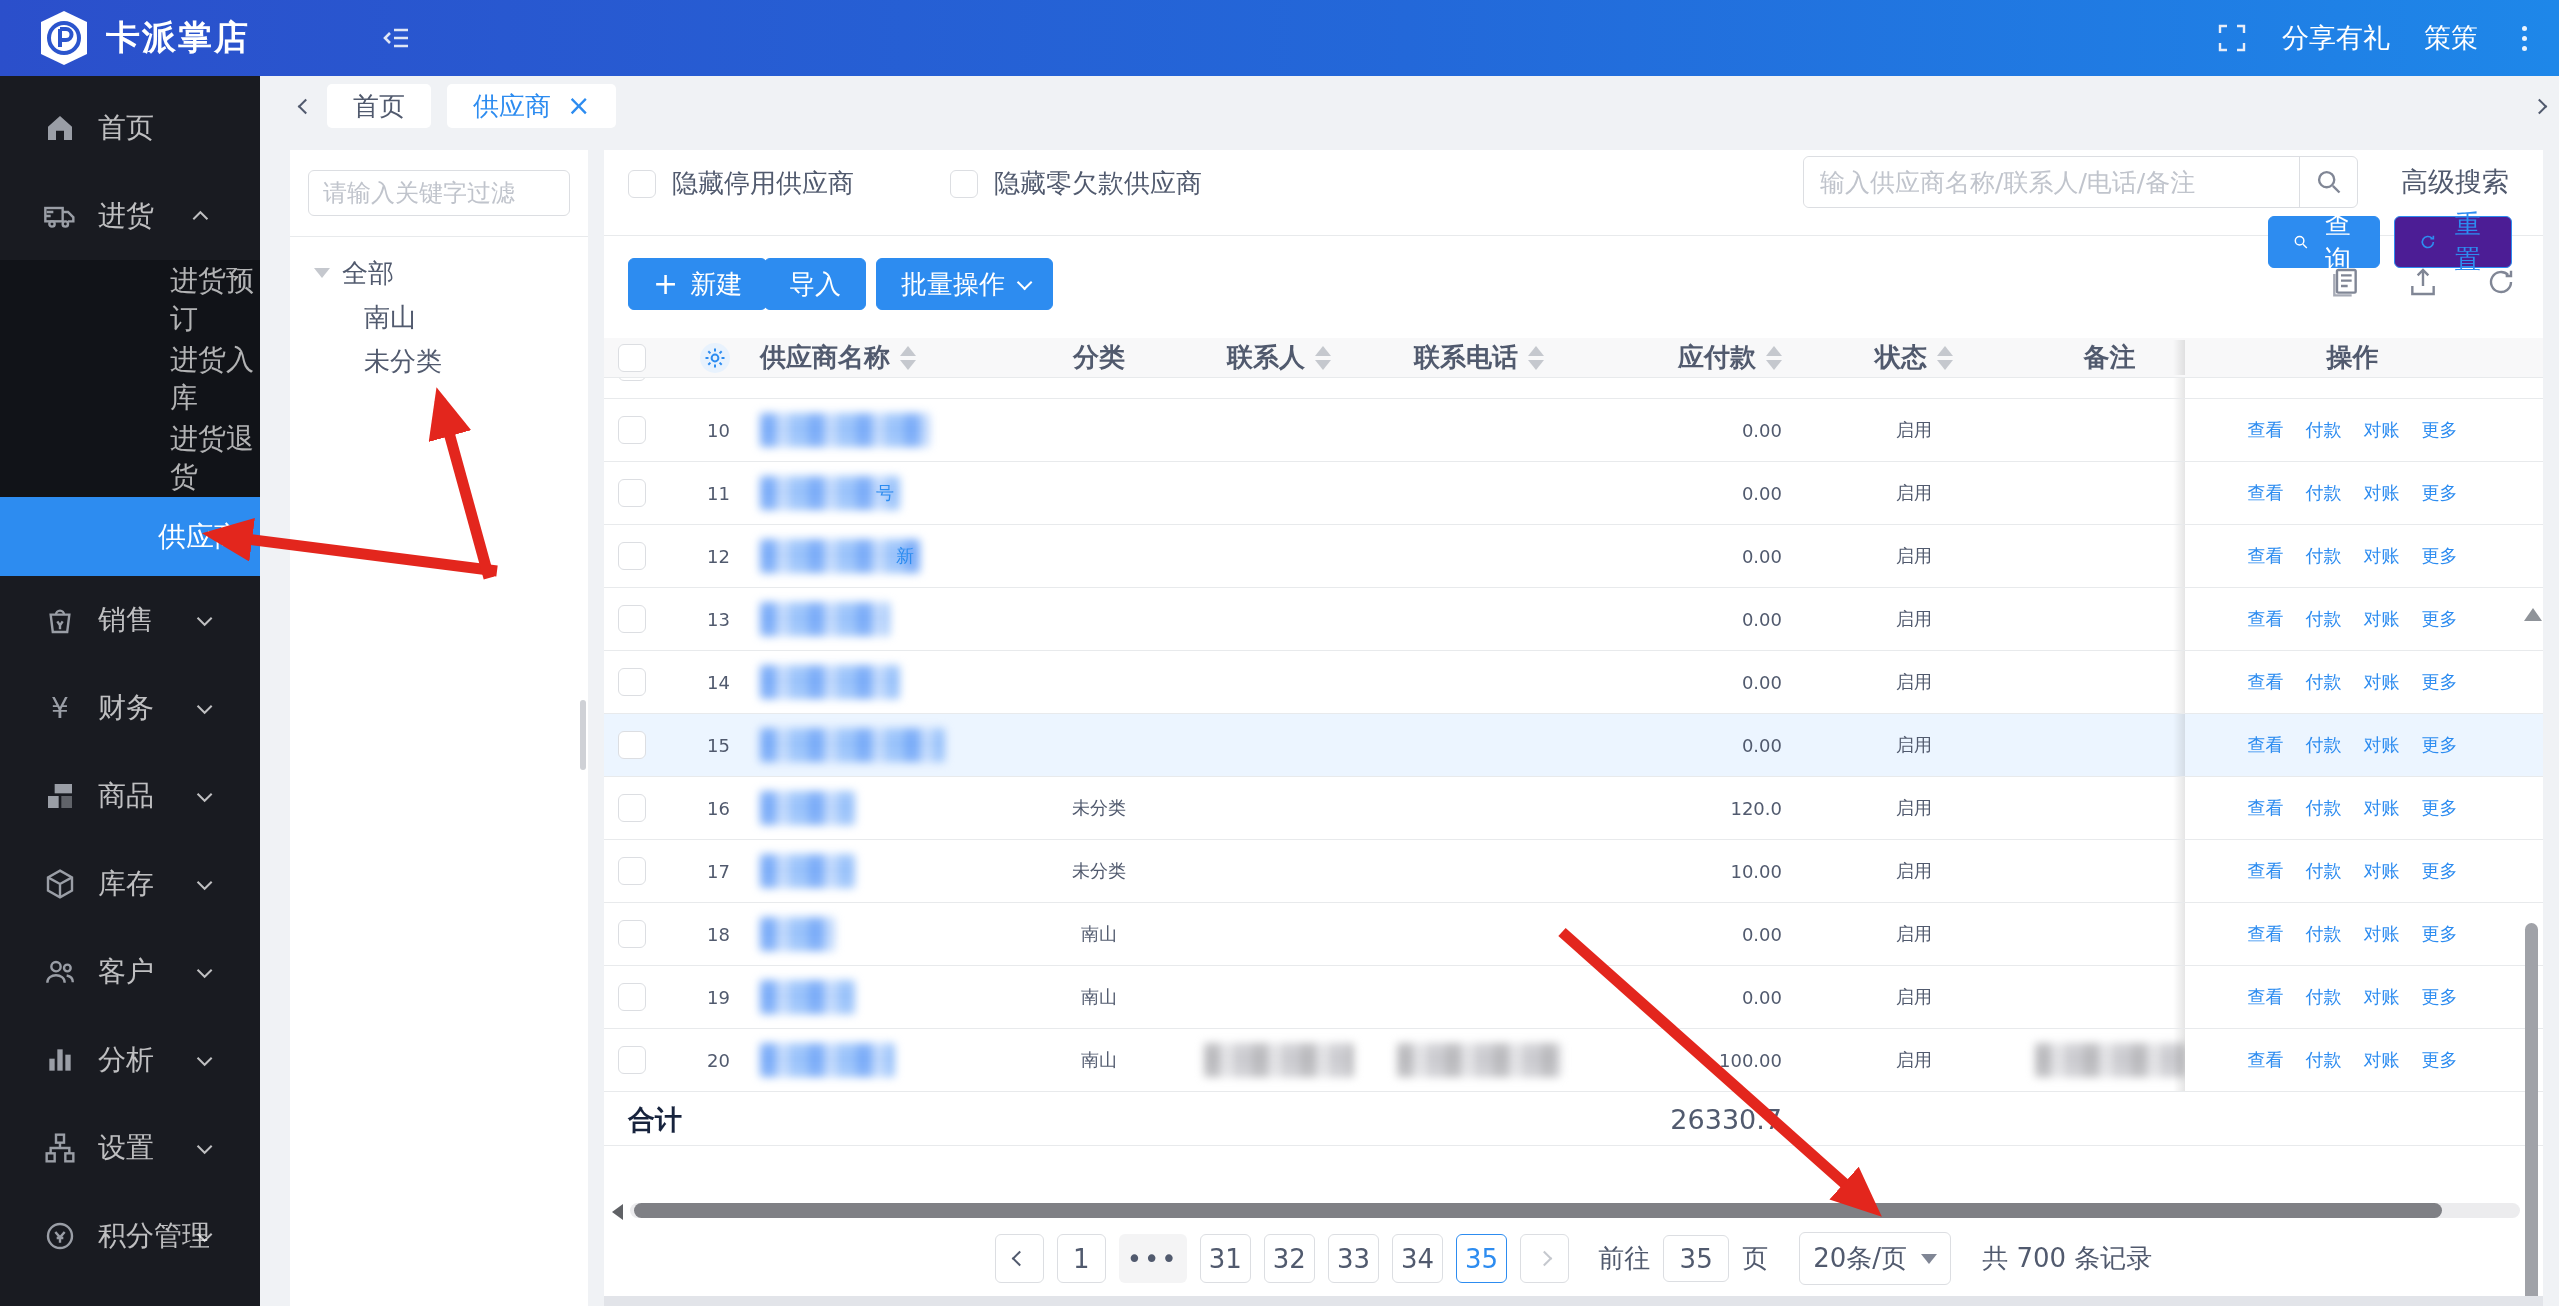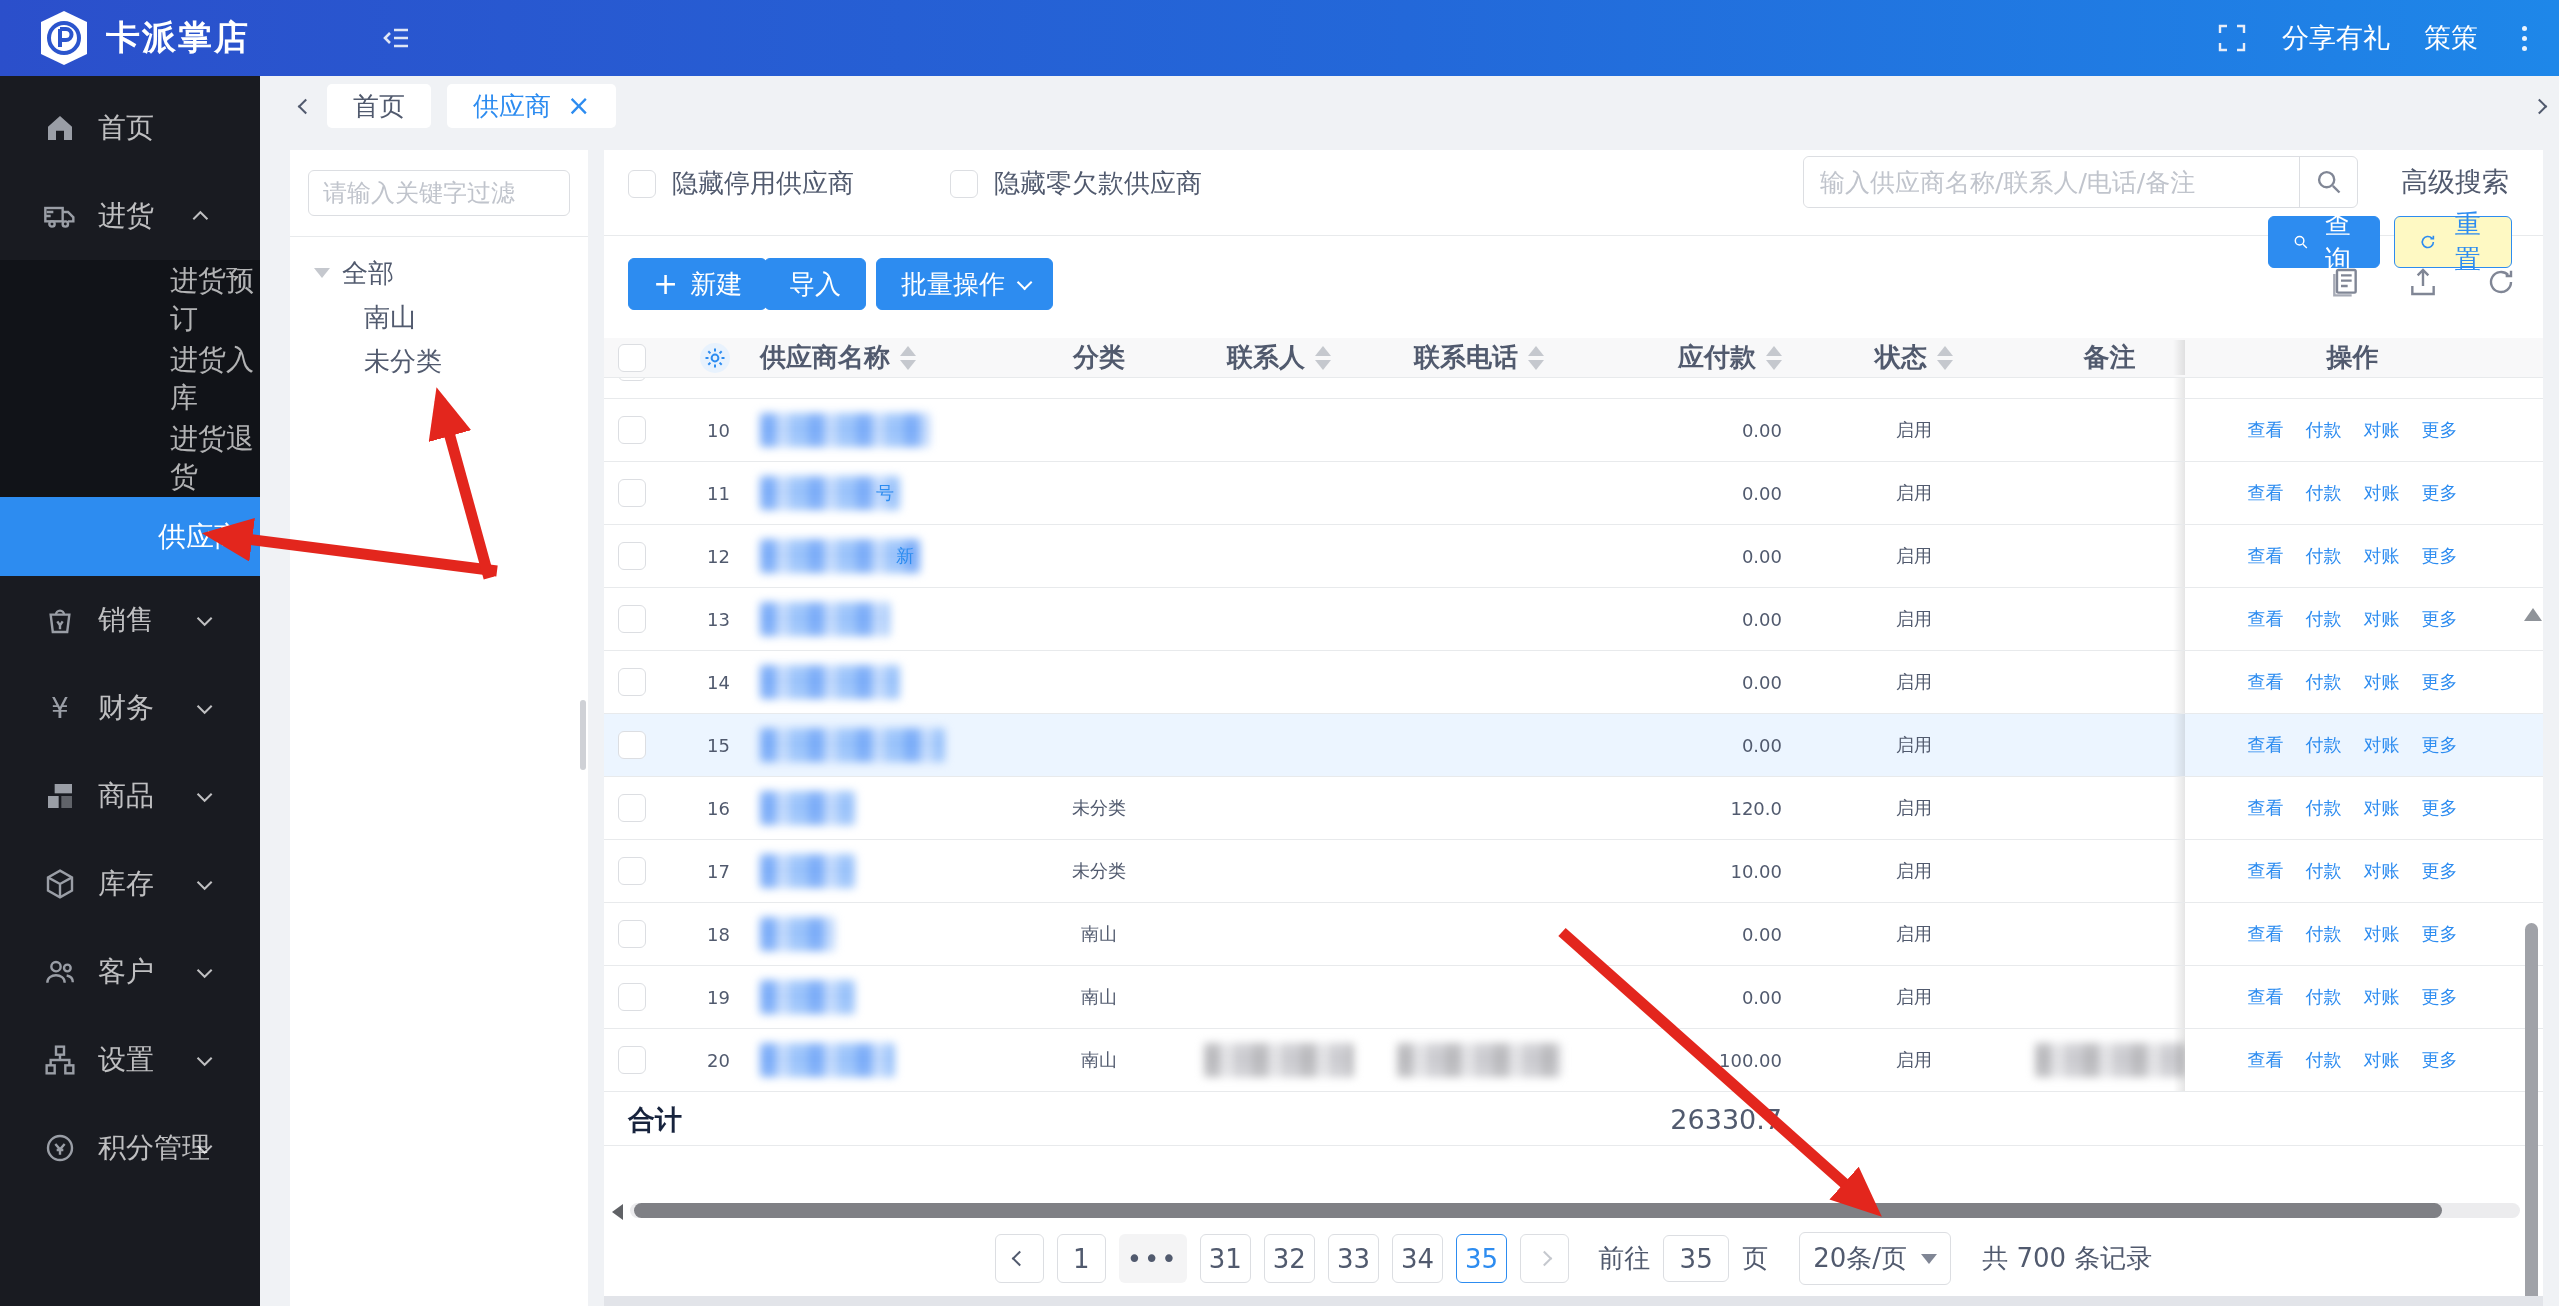--- a/index.html
+++ b/index.html
@@ -65,21 +65,21 @@
   .cb-group { position:absolute; left:24px; top:16px; display:flex; gap:96px; }
   .cb-item { display:flex; align-items:center; gap:16px; font-size:26px; color:#515a6e; cursor:pointer; }
   .checkbox { width:28px; height:28px; border:1px solid #dcdee2; border-radius:6px; background:#fff; flex:none; }
   .search-wrap { position:absolute; left:1199px; top:6px; width:555px; height:52px; border:1px solid #dcdee2; border-radius:6px; display:flex; background:#fff; }
   .search-input { flex:1; border:none; outline:none; font-size:25px; padding:0 16px; color:#3b82f6; border-radius:6px; font-family:inherit; }
   .search-input::placeholder { color:#c0c4cc; }
   .search-btn { width:58px; border-left:1px solid #dcdee2; display:flex; align-items:center; justify-content:center; color:#808695; cursor:pointer; }
   .adv-link { position:absolute; left:1797px; top:14px; font-size:27px; color:#515a6e; cursor:pointer; }
   .btn { display:inline-flex; align-items:center; justify-content:center; gap:12px; font-size:26px; border-radius:6px; cursor:pointer; height:52px; padding:0 24px; font-family:inherit; }
   .btn-primary { background:#2d8cf0; color:#fff; border:1px solid #2d8cf0; }
-  .btn-ghost { background:#fef9c3; color:#2d8cf0; border:1px solid #2d8cf0; }
+  .btn-ghost { background:#4c1d95; color:#2d8cf0; border:1px solid #2d8cf0; }
   .query-btn { position:absolute; left:1664px; top:66px; width:112px; }
   .reset-btn { position:absolute; left:1790px; top:66px; width:118px; }
 
   .toolbar { position:relative; height:102px; }
   .toolbar .btn { position:absolute; top:22px; }
   .new-btn { left:24px; }
   .import-btn { left:160px; }
   .batch-btn { left:272px; }
   .tool-icons { position:absolute; right:26px; top:30px; display:flex; gap:46px; color:#808695; }
   .tool-icons .ticon { width:32px; height:32px; cursor:pointer; }
@@ -247,20 +247,29 @@
       <span class="s-caret chev down"></span>
     </div>
     <div class="side-item">
       <svg class="s-icon" viewBox="0 0 24 24" fill="none" stroke="#9a9ea6" stroke-width="1.8">
         <circle cx="9" cy="8" r="3.5"></circle>
           <path d="M2.5 20c0-3.6 3.1-5.6 6.5-5.6s6.5 2 6.5 5.6"></path>
           <circle cx="17.5" cy="9" r="2.5"></circle>
           <path d="M17 14.6c2.6.4 4.6 2.2 4.6 5"></path>
       </svg>
       <span class="s-label">客户</span>
+      <span class="s-caret chev down"></span>
+    </div>
+    <div class="side-item">
+      <svg class="s-icon" viewBox="0 0 24 24" fill="#9a9ea6">
+        <rect x="4" y="11" width="4" height="9"></rect>
+          <rect x="10" y="4" width="4" height="16"></rect>
+          <rect x="16" y="8" width="4" height="12"></rect>
+      </svg>
+      <span class="s-label">分析</span>
       <span class="s-caret chev down"></span>
     </div>
     <div class="side-item">
       <svg class="s-icon" viewBox="0 0 24 24" fill="none" stroke="#9a9ea6" stroke-width="1.8">
         <rect x="9" y="2" width="6" height="6"></rect>
           <rect x="2" y="16" width="6" height="6"></rect>
           <rect x="16" y="16" width="6" height="6"></rect>
           <path d="M12 8v4M5 16v-4h14v4"></path>
       </svg>
       <span class="s-label">设置</span>

